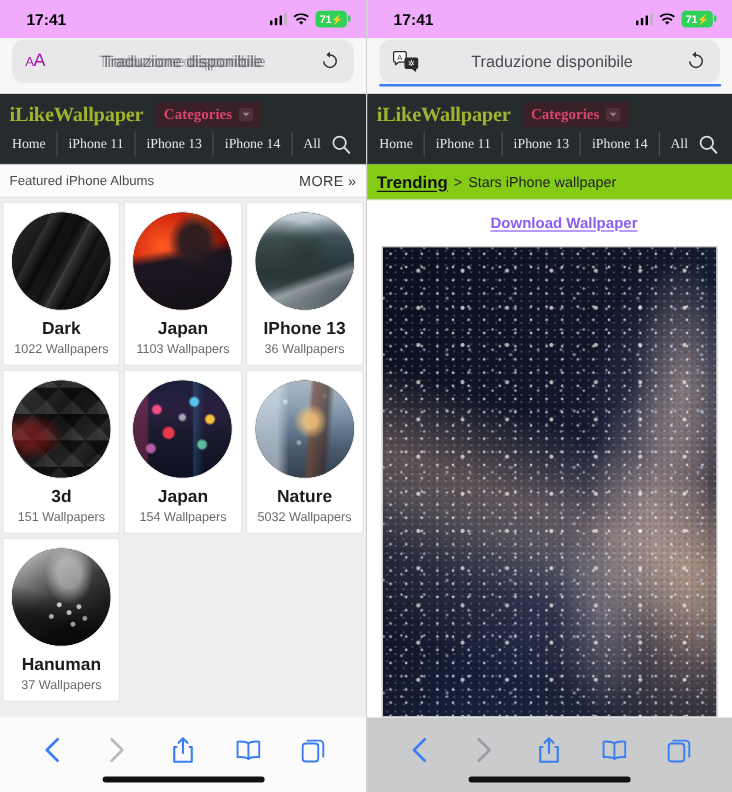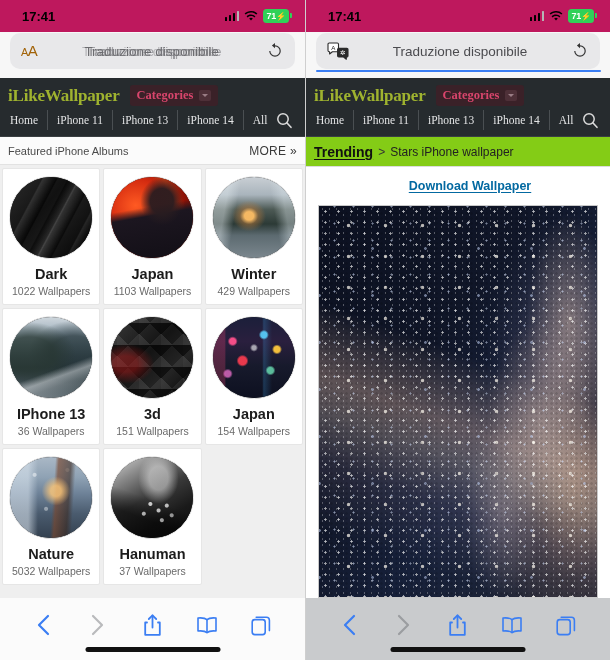--- a/index.html
+++ b/index.html
@@ -11,21 +11,21 @@
   }
   .screens { display:flex; width:610px; height:660px; }
   .screen { width:305px; height:660px; position:relative; display:flex; flex-direction:column; background:#fff; }
   .screen.right { border-left:1px solid #cfcfcf; }
 
   
   .statusbar {
     height:32px; flex:0 0 32px;
     display:flex; align-items:center; justify-content:space-between;
     padding:0 16px 0 22px;
-    background:#be185d;
+    background:#f0abfc;
     font-size:13px; font-weight:bold; color:#000;
   }
   .status-right { display:flex; align-items:center; gap:5px; }
   .sig { display:flex; align-items:flex-end; gap:1.5px; height:10px; }
   .sig i { width:2.5px; background:#000; border-radius:.5px; display:block; }
   .sig i:nth-child(1){height:4px;}
   .sig i:nth-child(2){height:6px;}
   .sig i:nth-child(3){height:8px;}
   .sig i:nth-child(4){height:10px; background:#b6b6b6;}
   .wifi { width:14px; height:11px; position:relative; }
@@ -45,21 +45,21 @@
   
   .addrwrap {
     flex:0 0 46px; background:#f7f7f7;
     display:flex; align-items:center; padding:0 10px 8px 10px;
     position:relative;
   }
   .addrbar {
     flex:1; height:36px; border-radius:10px; background:#e8e8ea;
     display:flex; align-items:center; padding:0 11px; position:relative;
   }
-  .aa { font-weight:400; color:#a16207; letter-spacing:-.5px; }
+  .aa { font-weight:400; color:#a21caf; letter-spacing:-.5px; }
   .aa .sm { font-size:11px; } .aa .lg { font-size:15px; }
   .addr-text {
     flex:1; text-align:center; font-size:13.5px; color:#4b4b4f;
   }
   .addr-text.ghost {
     color:#6c6c70;
     text-shadow:2.5px 0 0 rgba(90,90,95,.5), -2.5px 0 0 rgba(120,120,125,.45);
     filter: blur(.2px);
   }
   .reload { width:18px; height:18px; flex:0 0 18px; }
@@ -263,21 +263,21 @@
     padding:0 8px; background:#84cc16; border-bottom:1px solid #dcdcdc;
   }
   .breadcrumb .crumb-link {
     font-size:14px; font-weight:bold; color:#111;
     text-decoration:underline; text-underline-offset:2px;
   }
   .breadcrumb .sep { font-size:12px; color:#333; }
   .breadcrumb .crumb-cur { font-size:12px; color:#222; }
 
   .dlrow { flex:0 0 38px; display:flex; align-items:center; justify-content:center; background:#fff; }
-  .dllink { font-size:12.5px; font-weight:bold; color:#0369a1; text-decoration:underline; text-underline-offset:2px;padding-left:24px; }
+  .dllink { font-size:12.5px; font-weight:bold; color:#8b5cf6; text-decoration:underline; text-underline-offset:2px;padding-left:24px; }
 
   .wallwrap { flex:1; padding:0 12px 0 12px; background:#fff; overflow:hidden; }
   .wallpaper {
     width:100%; height:100%; position:relative; overflow:hidden;
     border:1px solid #c8c8c8;
     background:
       radial-gradient(ellipse 60% 85% at 92% 72%, rgba(196,150,118,.55) 0%, rgba(120,92,80,.30) 28%, rgba(40,44,62,0) 60%),
       radial-gradient(ellipse 40% 60% at 86% 42%, rgba(150,140,170,.30) 0%, rgba(30,34,52,0) 65%),
       linear-gradient(125deg, #0b1020 0%, #101628 38%, #16203a 62%, #1b2338 80%, #121a2c 100%);
   }
@@ -419,27 +419,20 @@
           </div>
           <div class="title">Dark</div>
           <div class="count">1022 Wallpapers</div>
         </div>
         <div class="card">
           <div class="thumb">
             <div class="art art-anime"></div>
           </div>
           <div class="title">Japan</div>
           <div class="count">1103 Wallpapers</div>
-        </div>
-        <div class="card">
-          <div class="thumb">
-            <div class="art art-winter"></div>
-          </div>
-          <div class="title">Winter</div>
-          <div class="count">429 Wallpapers</div>
         </div>
         <div class="card">
           <div class="thumb">
             <div class="art art-iphone13"></div>
           </div>
           <div class="title">IPhone 13</div>
           <div class="count">36 Wallpapers</div>
         </div>
         <div class="card">
           <div class="thumb">

